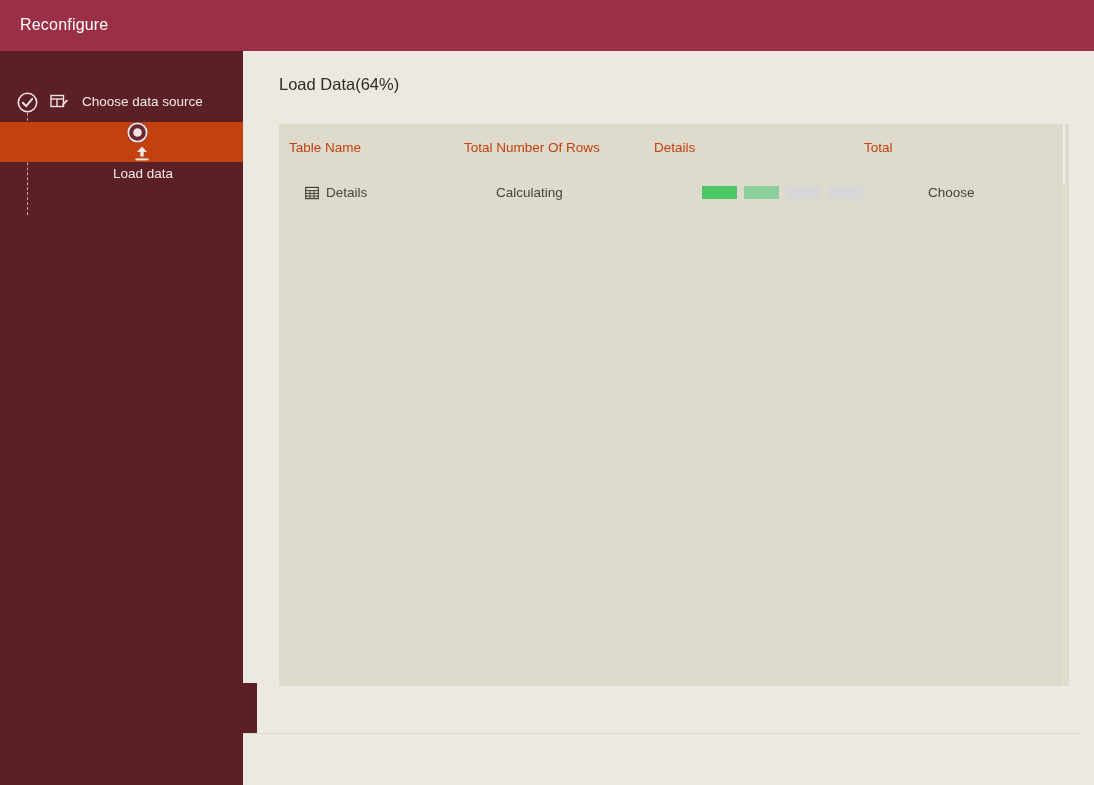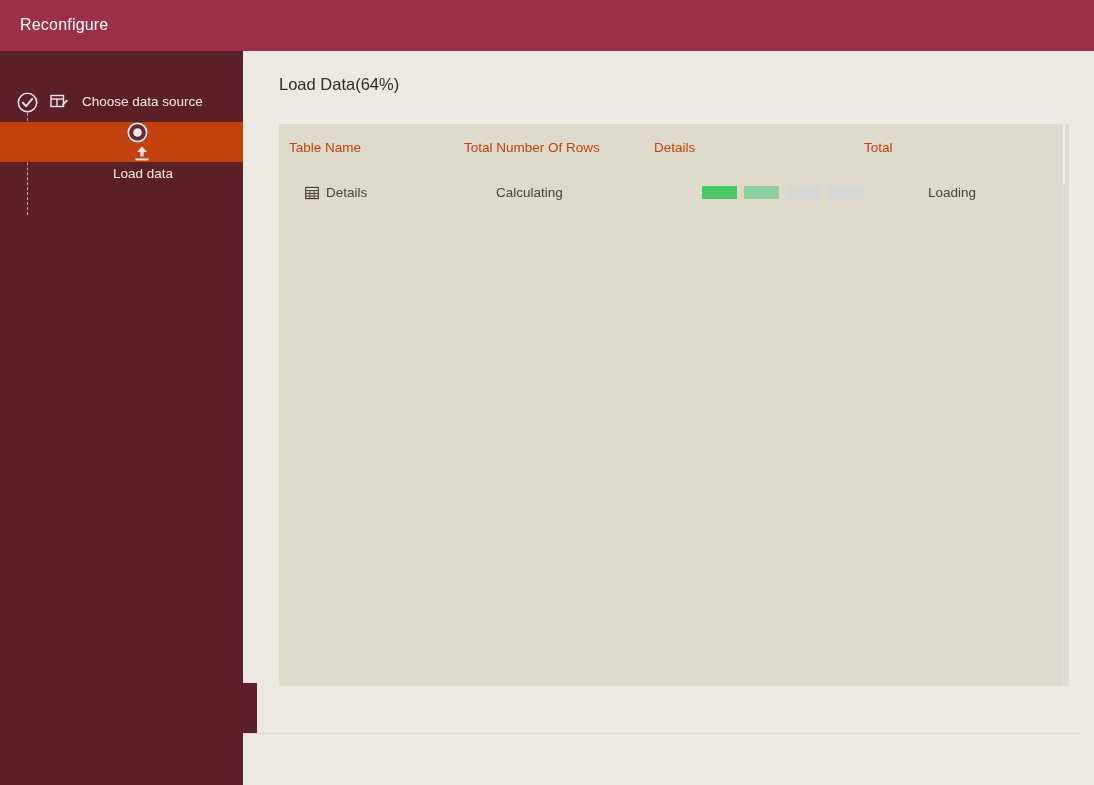--- a/index.html
+++ b/index.html
@@ -334,21 +334,21 @@
 
           <div class="cell col-progress">
             <div class="progress-track">
               <span class="seg" style="background: rgb(75, 199, 100);"></span>
               <span class="seg" style="background: rgb(140, 207, 155);"></span>
               <span class="seg" style="background: rgb(215, 215, 215);"></span>
               <span class="seg" style="background: rgb(215, 215, 215);"></span>
             </div>
           </div>
 
-          <div class="cell col-status">Loading</div>
+          <div class="cell col-status">Choose</div>
         </div>
       </div>
 
       <div class="panel-scrollbar">
         <div class="thumb"></div>
         <div class="trackline"></div>
       </div>
     </div>
 
     <div class="footer-divider"></div>

